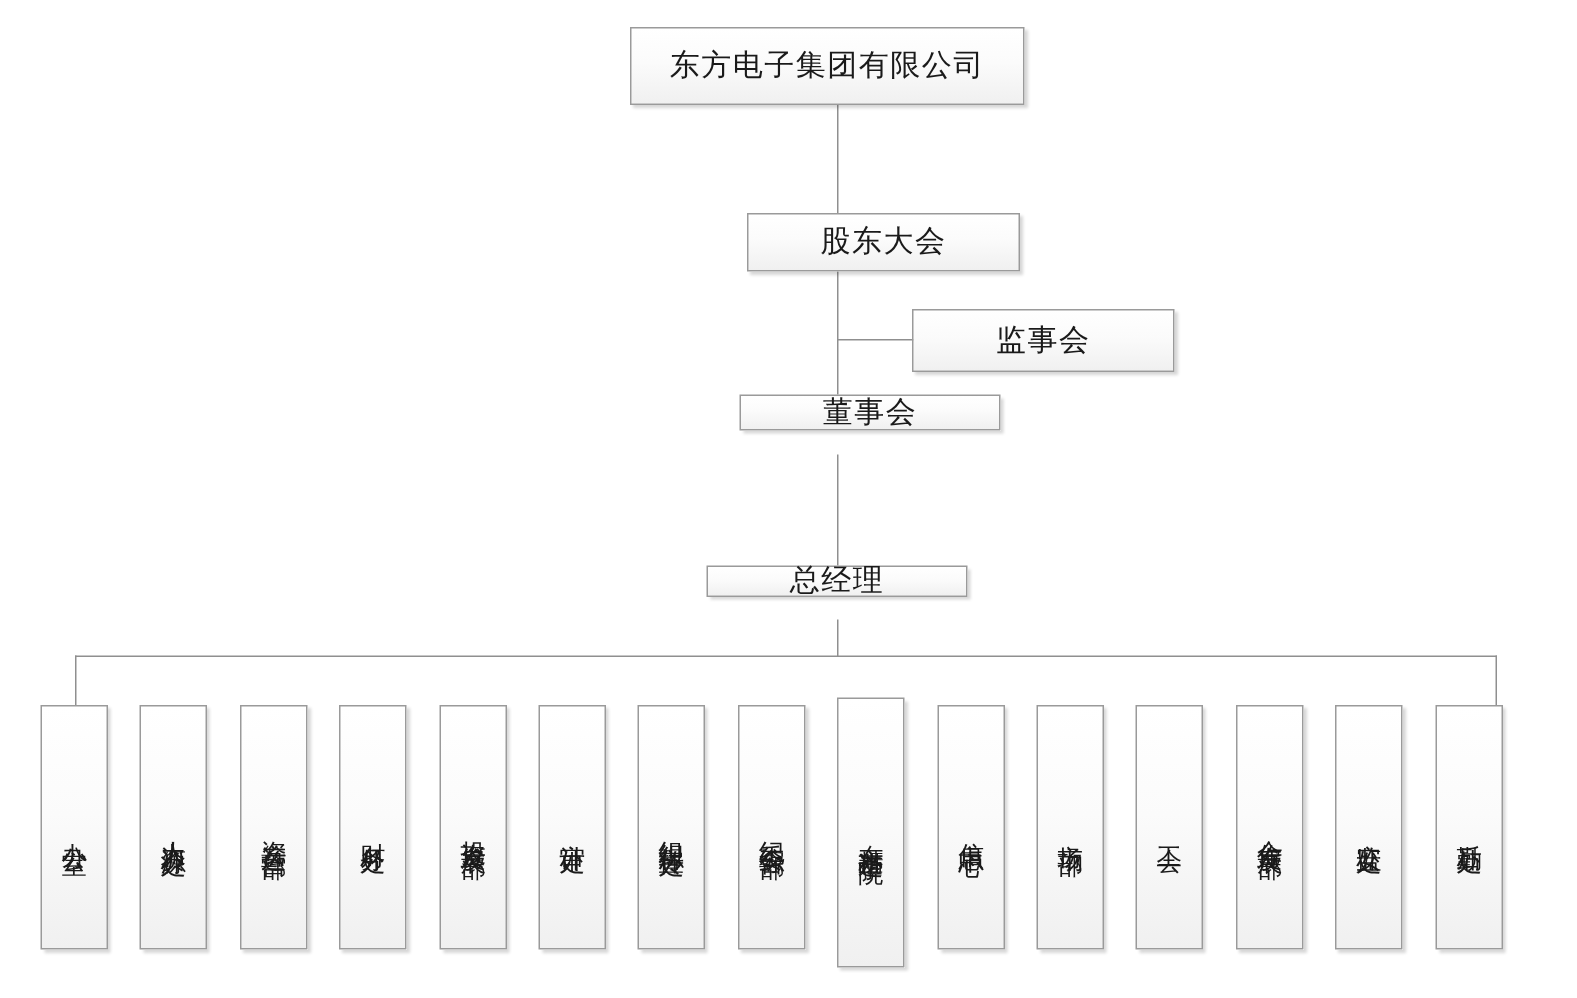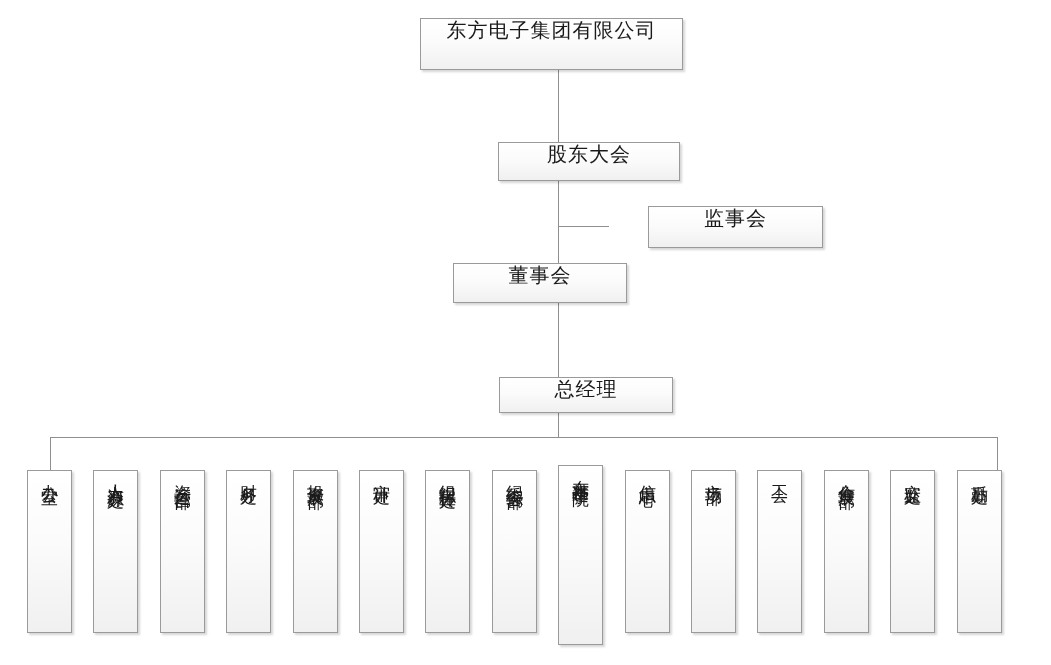--- a/index.html
+++ b/index.html
@@ -19,21 +19,21 @@
   }
 
   
   .node {
     position: absolute;
     box-sizing: border-box;
     border: 1px solid #9a9a9a;
     background: linear-gradient(to bottom, #ffffff 0%, #fbfbfb 45%, #f0f0f0 100%);
     box-shadow: 2px 2px 2px rgba(0,0,0,0.16);
     display: flex;
-    align-items: flex-start;
+    align-items: center;
     justify-content: center;
     color: #1a1a1a;
     line-height: 1.12;
     text-align: center;
   }
   .node.horizontal {
     font-size: 20px;
     letter-spacing: 1px;
   }
   .node.vertical {
@@ -78,29 +78,29 @@
   <div class="line v" style="left:997px; top:437px; height:33px;"></div>
 
   <div class="node horizontal" style="left:420px; top:18px; width:263px; height:52px;">
     <span>东方电子集团有限公司</span>
   </div>
 
   <div class="node horizontal" style="left:470px; top:142px; width:182px; height:39px;margin-left:28px;">
     <span>股东大会</span>
   </div>
 
-  <div class="node horizontal" style="left:608px; top:206px; width:175px; height:42px;margin-left:40px;">
+  <div class="node horizontal" style="left:608px; top:206px; width:175px; height:42px;">
     <span>监事会</span>
   </div>
 
-  <div class="node horizontal" style="left:453px; top:263px; width:174px; height:40px;">
+  <div class="node horizontal" style="left:493px; top:263px; width:174px; height:24px;">
     <span>董事会</span>
   </div>
 
-  <div class="node horizontal" style="left:471px; top:377px; width:174px; height:36px;margin-left:28px;">
+  <div class="node horizontal" style="left:471px; top:377px; width:174px; height:21px;">
     <span>总经理</span>
   </div>
 
   <div id="dept-row">
       <div class="node vertical" style="left: 27px; top: 470px; width: 45px; height: 163px;">
         <span class="vtext">办公室</span>
       </div>
       <div class="node vertical" style="left: 93px; top: 470px; width: 45px; height: 163px;">
         <span class="vtext">人力资源处</span>
       </div>

